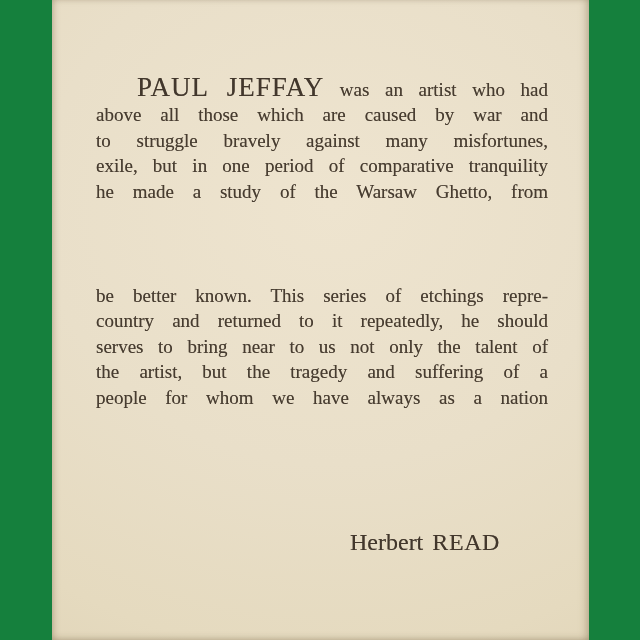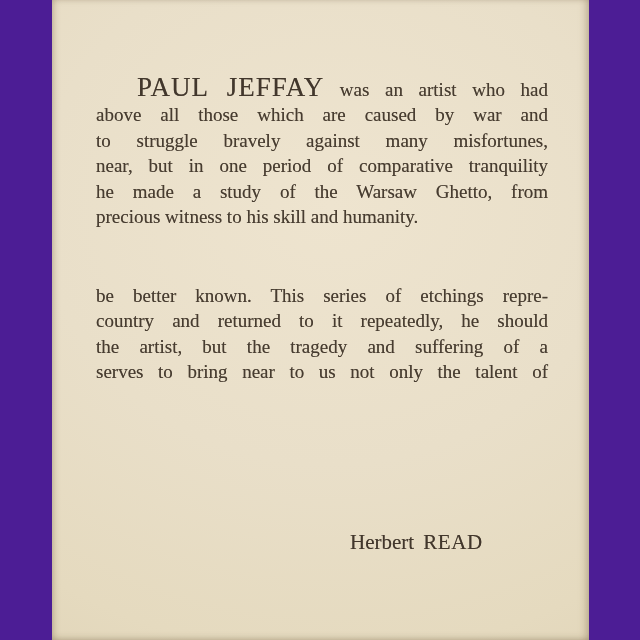--- a/index.html
+++ b/index.html
@@ -9,21 +9,21 @@
     height: 640px;
     overflow: hidden;
     background: #ffffff;
     font-family: "Liberation Serif", "DejaVu Serif", serif;
   }
 
   .photo-frame {
     position: relative;
     width: 640px;
     height: 640px;
-    background: #4c1d95;
+    background: #15803d;
   }
 
   .paper {
     position: absolute;
     left: 52px;
     top: 0;
     width: 537px;
     height: 640px;
     background:
       radial-gradient(ellipse 120% 90% at 52% 32%,
@@ -73,21 +73,21 @@
     font-size: 27px;
     line-height: 25.4px;
     letter-spacing: 1px;
     color: #42372c;
   }
 
   .signature {
     position: absolute;
     left: 298px;  
     top: 530px;
-    font-size: 21px;
+    font-size: 24px;
     line-height: 24px;
     color: #42372c;
     text-shadow: 0 0 0.4px rgba(66, 55, 44, 0.55);
   }
 
   .signature .surname {
     margin-left: 9px;
     letter-spacing: 0.6px;
   }
 </style>
@@ -98,30 +98,30 @@
   <div class="paper">
     <div class="text-block">
 
       <div class="paragraph paragraph-1">
         <div class="jline indent">
           <span class="lead-name">PAUL JEFFAY</span>
           <span>was an artist who had</span>
         </div>
         <div class="jline">above all those which are caused by war and</div>
         <div class="jline">to struggle bravely against many misfortunes,</div>
-        <div class="jline">near, but in one period of comparative tranquility</div>
+        <div class="jline">exile, but in one period of comparative tranquility</div>
         <div class="jline">he made a study of the Warsaw Ghetto, from</div>
-        <div class="jline last">precious witness to his skill and humanity.</div>
       </div>
 
       <div class="paragraph paragraph-2">
         <div class="jline">be better known. This series of etchings repre-</div>
         <div class="jline">country and returned to it repeatedly, he should</div>
+        <div class="jline">serves to bring near to us not only the talent of</div>
         <div class="jline">the artist, but the tragedy and suffering of a</div>
-        <div class="jline">serves to bring near to us not only the talent of</div>
+        <div class="jline">people for whom we have always as a nation</div>
       </div>
 
     </div>
 
     <div class="signature">
       <span>Herbert</span><span class="surname">READ</span>
     </div>
   </div>
 </div>
 

